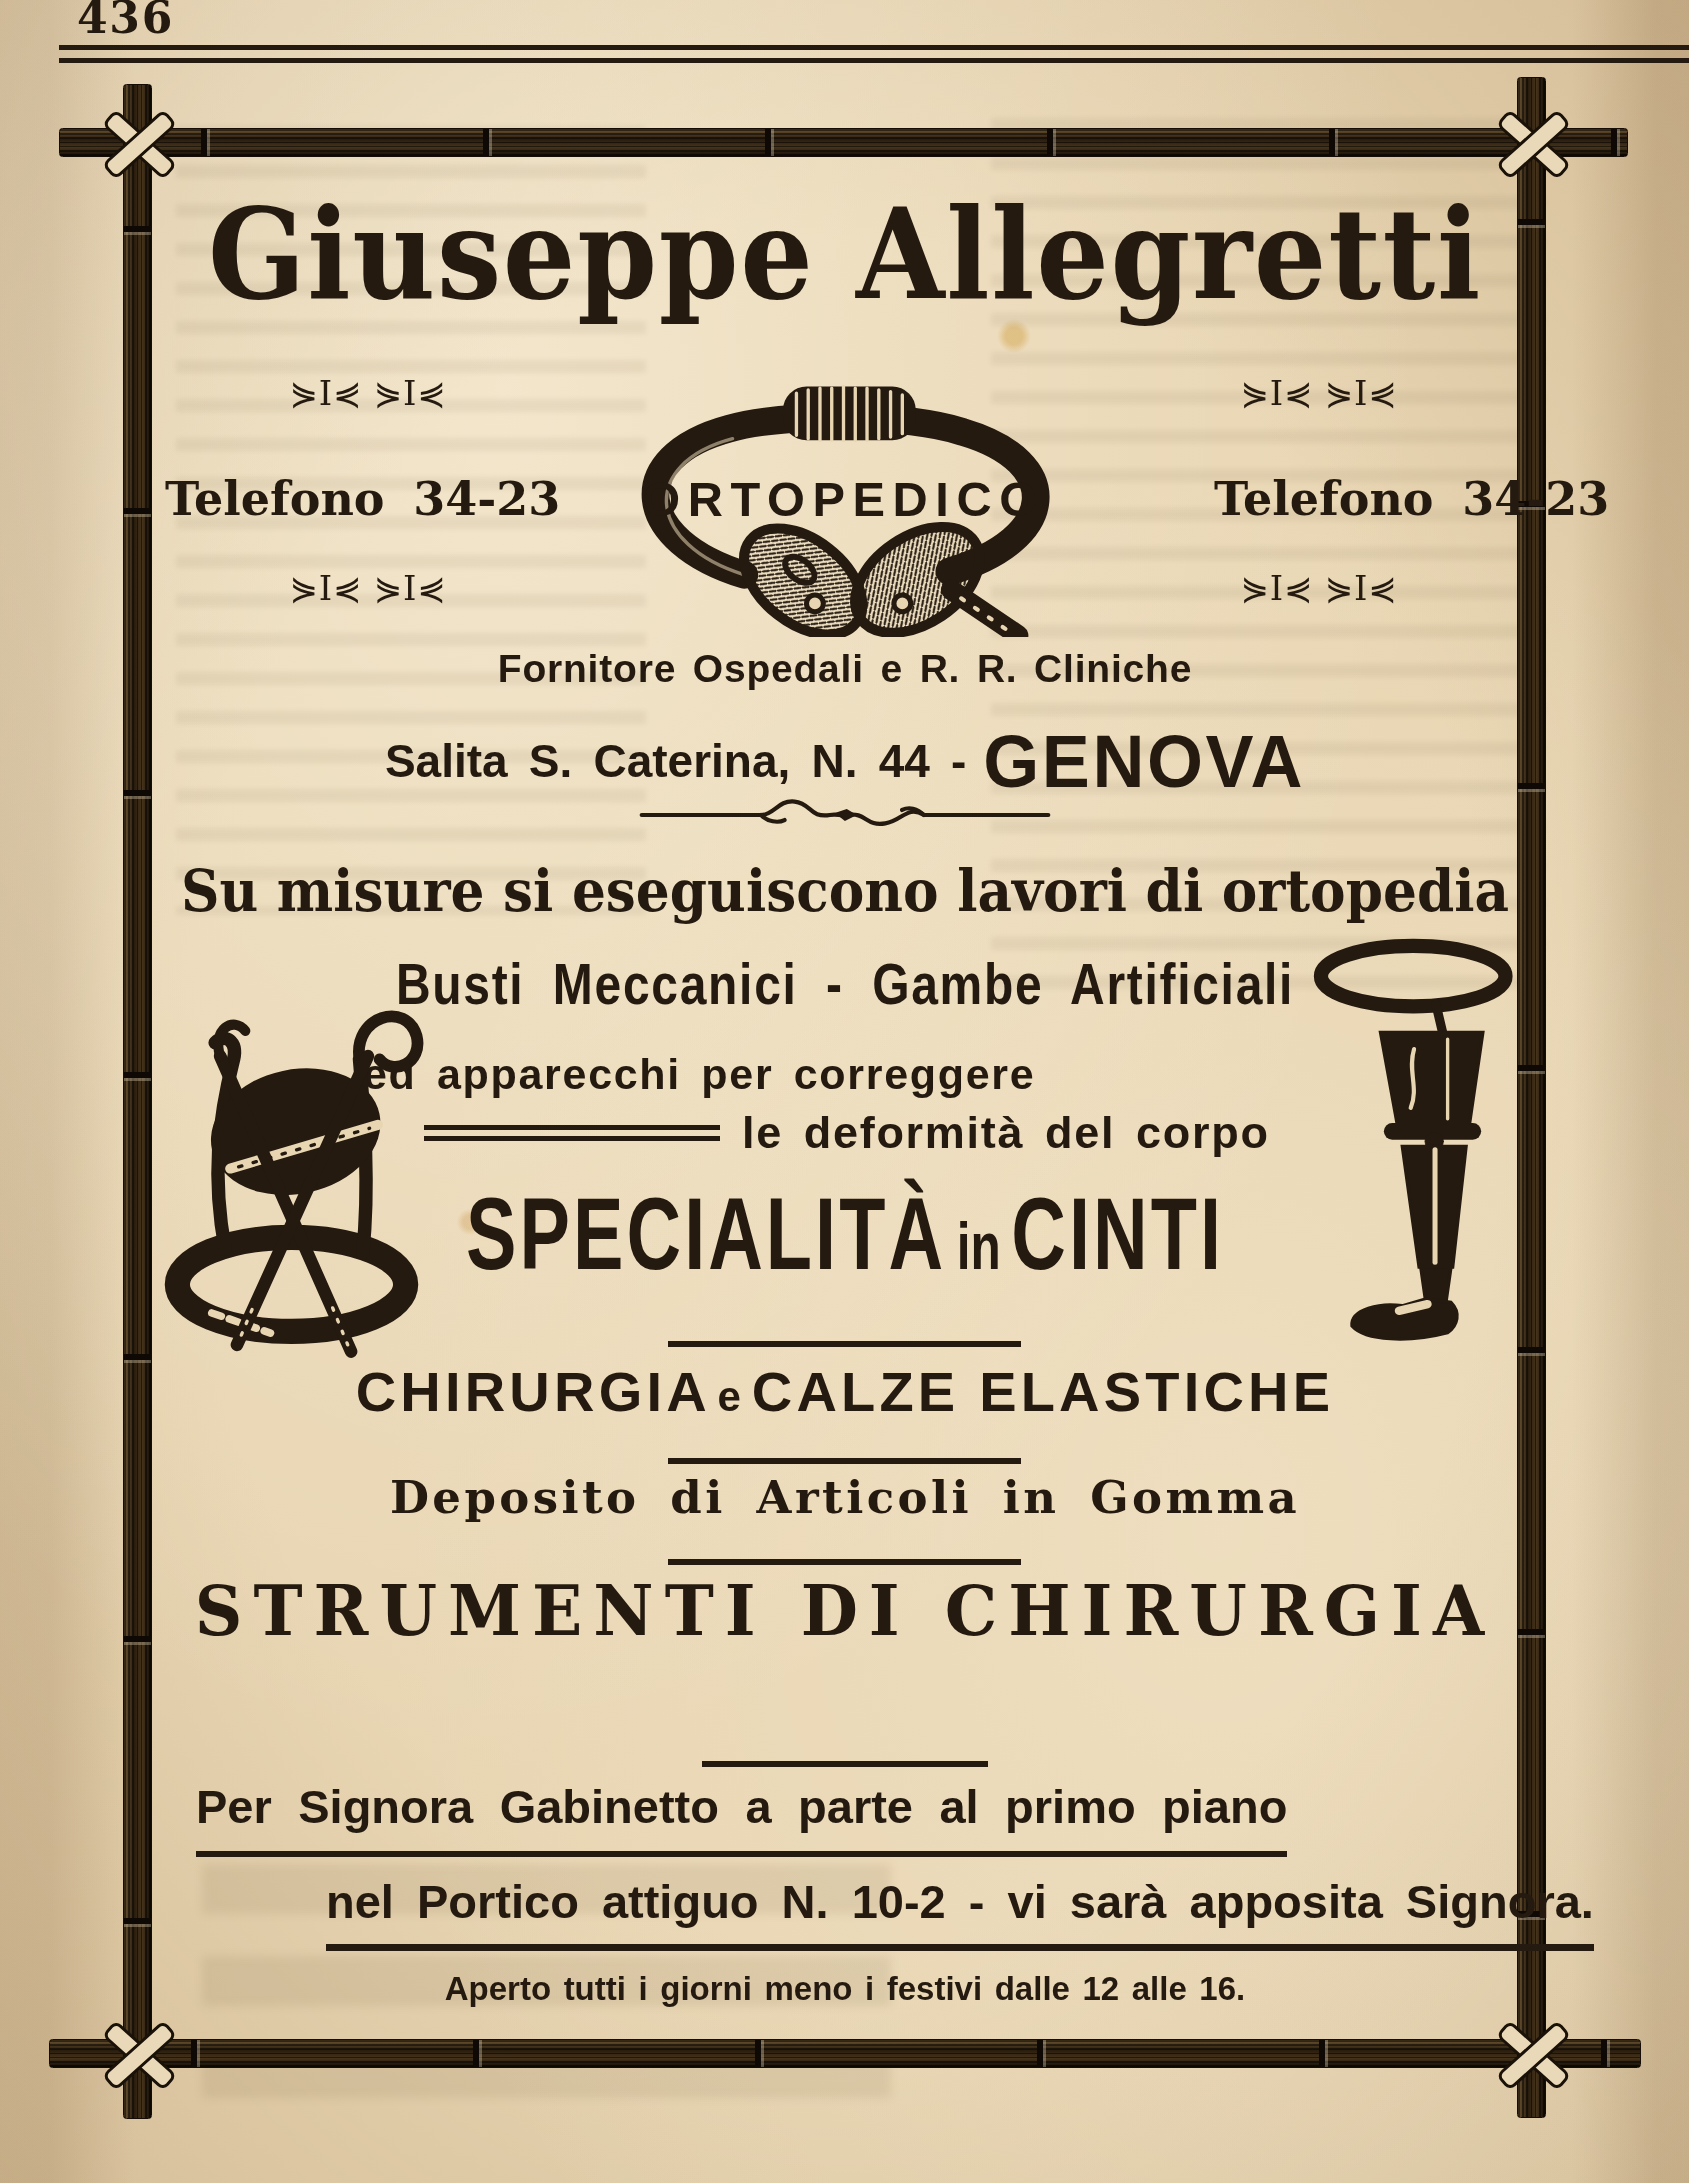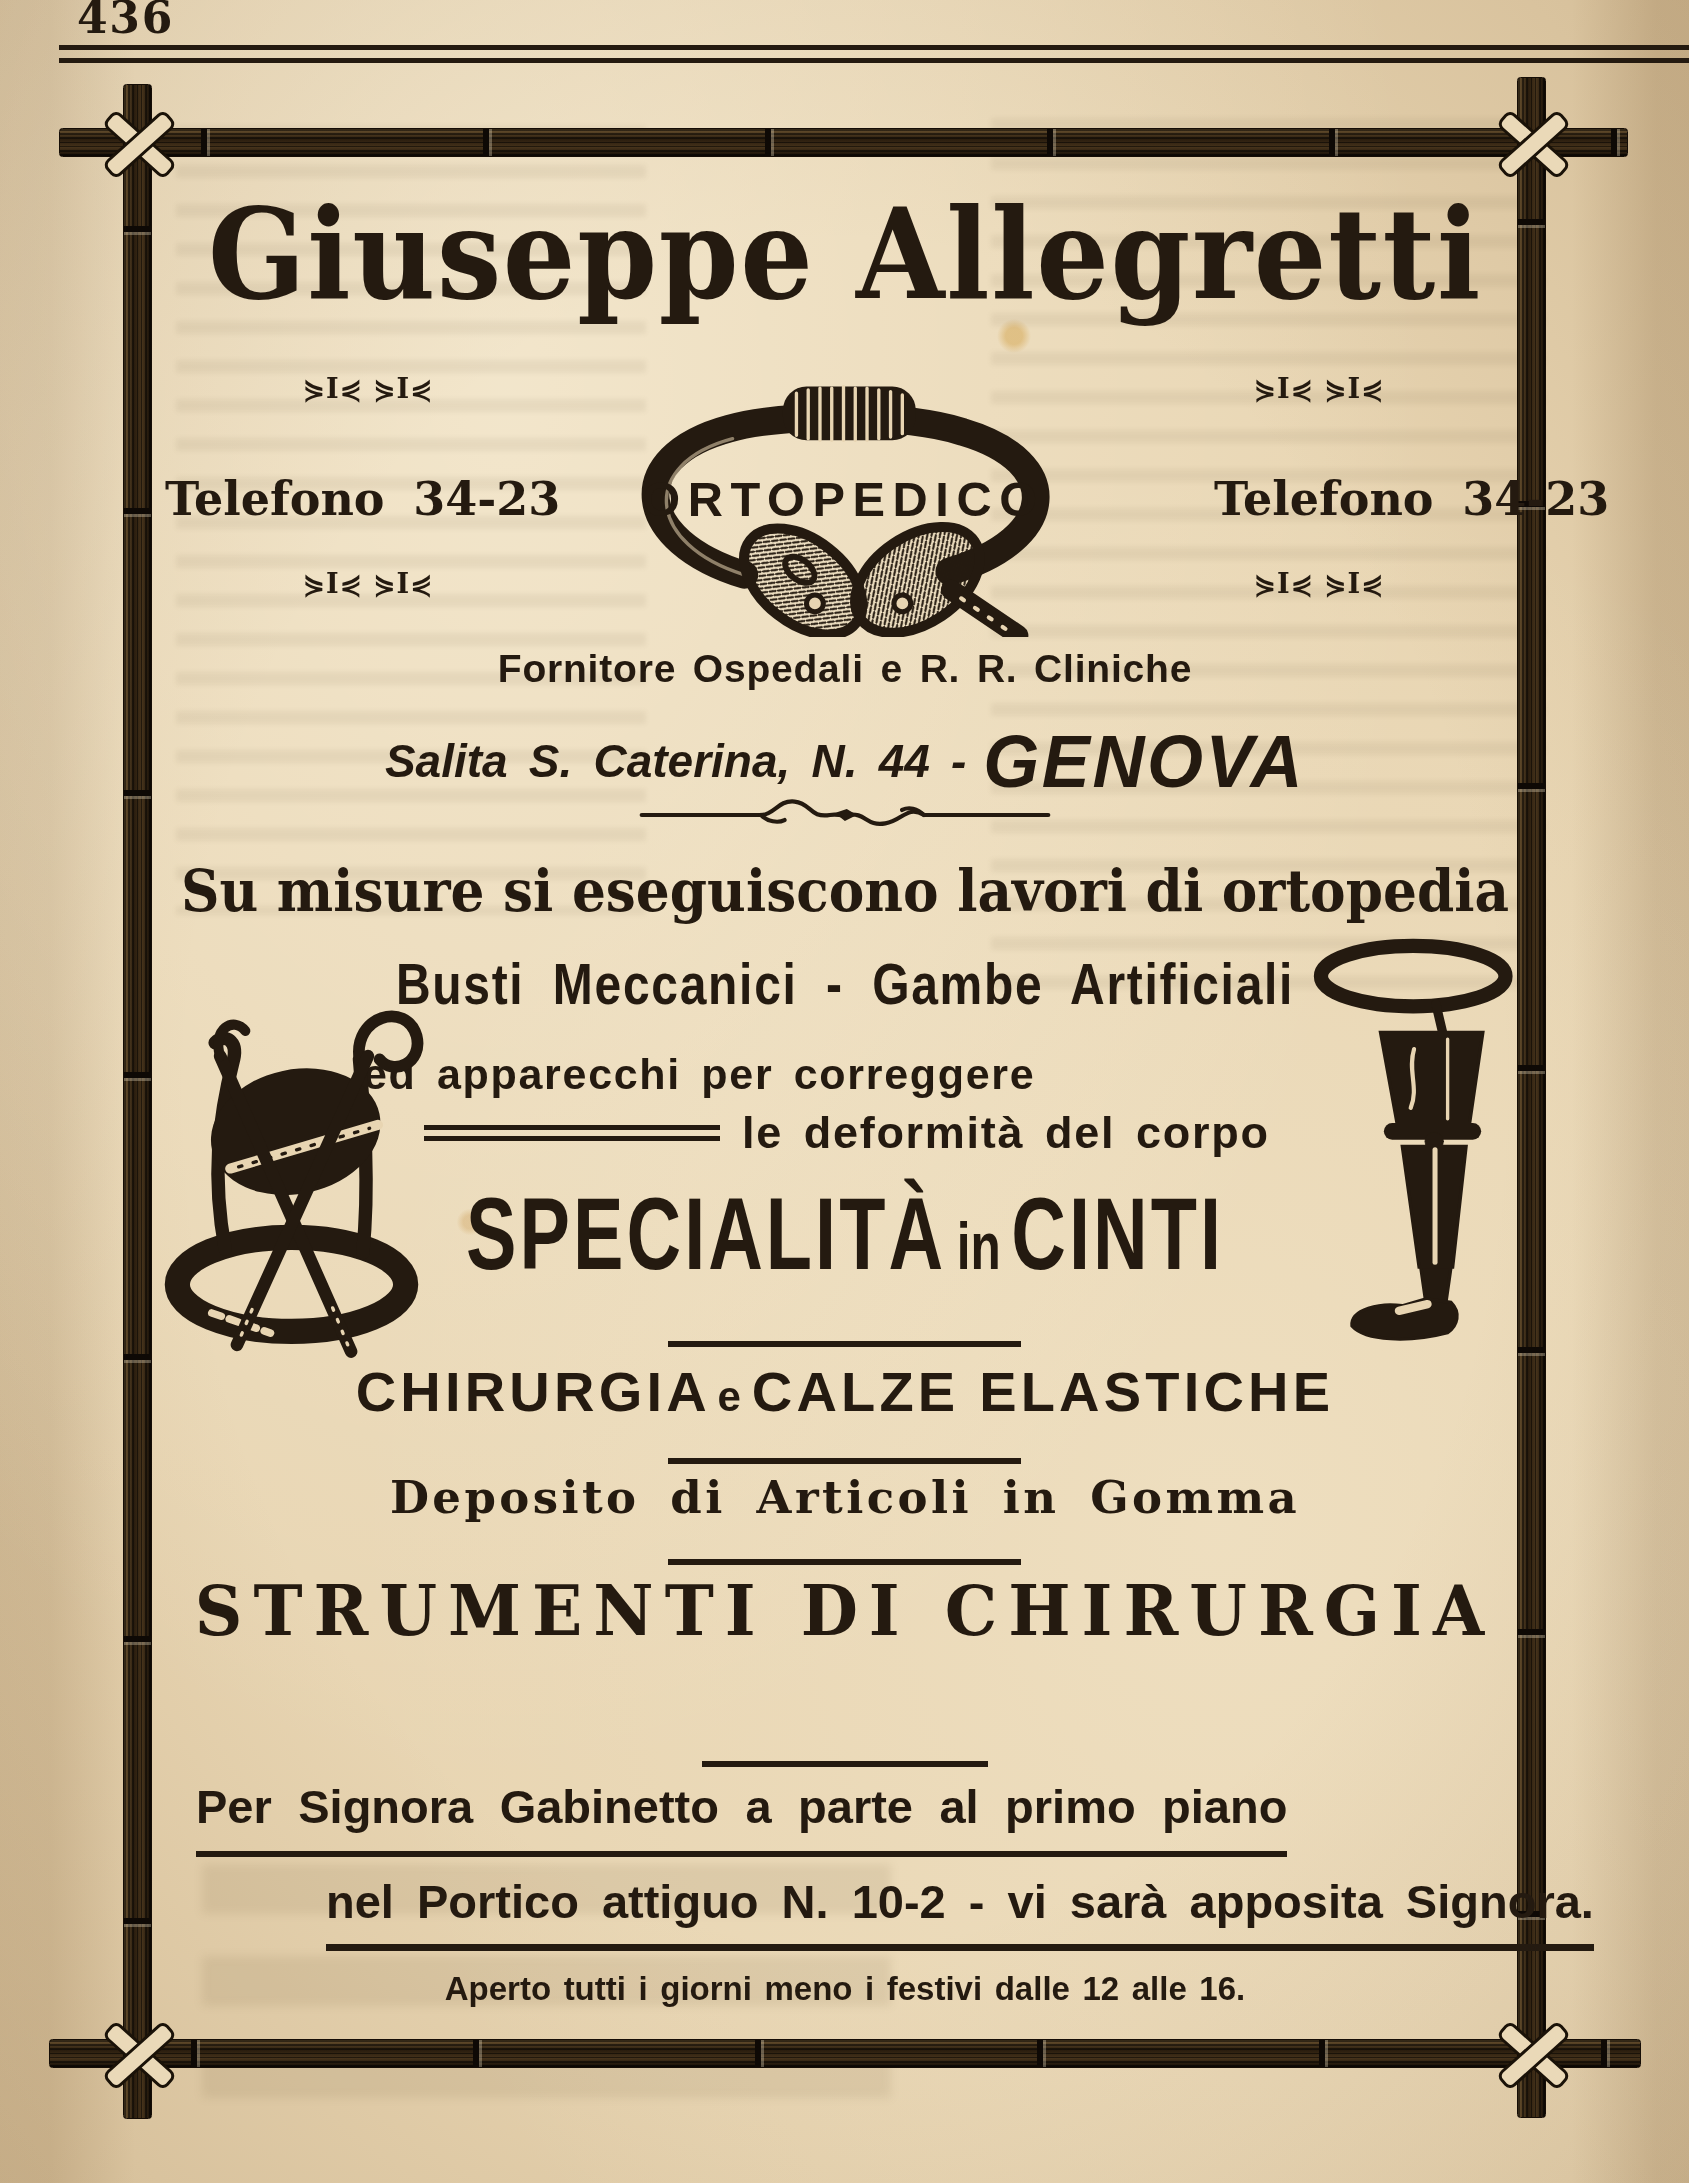--- a/index.html
+++ b/index.html
@@ -59,33 +59,33 @@
   .lash.bl { left:95px;  top:2011px; }
   .lash.br { left:1489px; top:2011px; }
 
   
   .abs { position:absolute; }
   .ctr { left:155px; right:155px; text-align:center; }
   .sans { font-family:"Liberation Sans", sans-serif; }
 
   .title { top:183px; font-weight:bold; font-size:119px; letter-spacing:1.7px;
     transform:scale(.96,1.06); white-space:nowrap; }
-  .fleuron { position:absolute; width:176px; text-align:center; font-weight:bold; font-size:27px;
+  .fleuron { position:absolute; width:176px; text-align:center; font-weight:normal; font-size:34px;
     letter-spacing:0.8px; font-family:"DejaVu Serif","DejaVu Sans",serif; }
   .fl-tl { left:280px;  top:373px; }  .fl-tr { left:1231px; top:373px; }
   .fl-bl { left:280px;  top:568px; }  .fl-br { left:1231px; top:568px; }
   .telefono { position:absolute; top:472px; width:311px; text-align:left;
     font-weight:bold; font-size:46px; white-space:nowrap; }
   .telefono .num { margin-left:28.6px; }
   .tel-left { left:165px; }  .tel-right { left:1214px; }
   .truss { position:absolute; left:588px; top:358px; }
 
   .fornitore { top:647px; font-weight:bold; font-size:39px; letter-spacing:0.8px; word-spacing:5px; }
   .salita { top:720px; display:flex; justify-content:center; align-items:center; gap:17px;
-    font-weight:bold; white-space:nowrap;font-style:italic; }
+    font-weight:bold; white-space:nowrap; }
   .salita .seg { font-size:46px; word-spacing:8.4px; }
   .salita .city { font-size:72px; letter-spacing:2.5px; transform:scaleY(1.04); }
   .divider { position:absolute; left:635px; top:788px; }
 
   .su-misure { top:858px; font-weight:bold; font-size:55px; transform:scale(.97,1.06); white-space:nowrap; }
   .busti { top:957px; font-weight:bold; font-size:48px; letter-spacing:1.7px; word-spacing:13.4px;
     transform:scaleY(1.18); white-space:nowrap; font-family:"Liberation Sans",sans-serif; }
   .apparecchi { left:363px; top:1050px; font-weight:bold; font-size:43px; letter-spacing:1.7px; word-spacing:6.7px; }
   .deformita-row { left:424px; top:1107px; display:flex; align-items:center; gap:22px; }
   .dbl-rule { width:296px; height:16px; border-top:5px solid #241a10; border-bottom:5px solid #241a10; }

